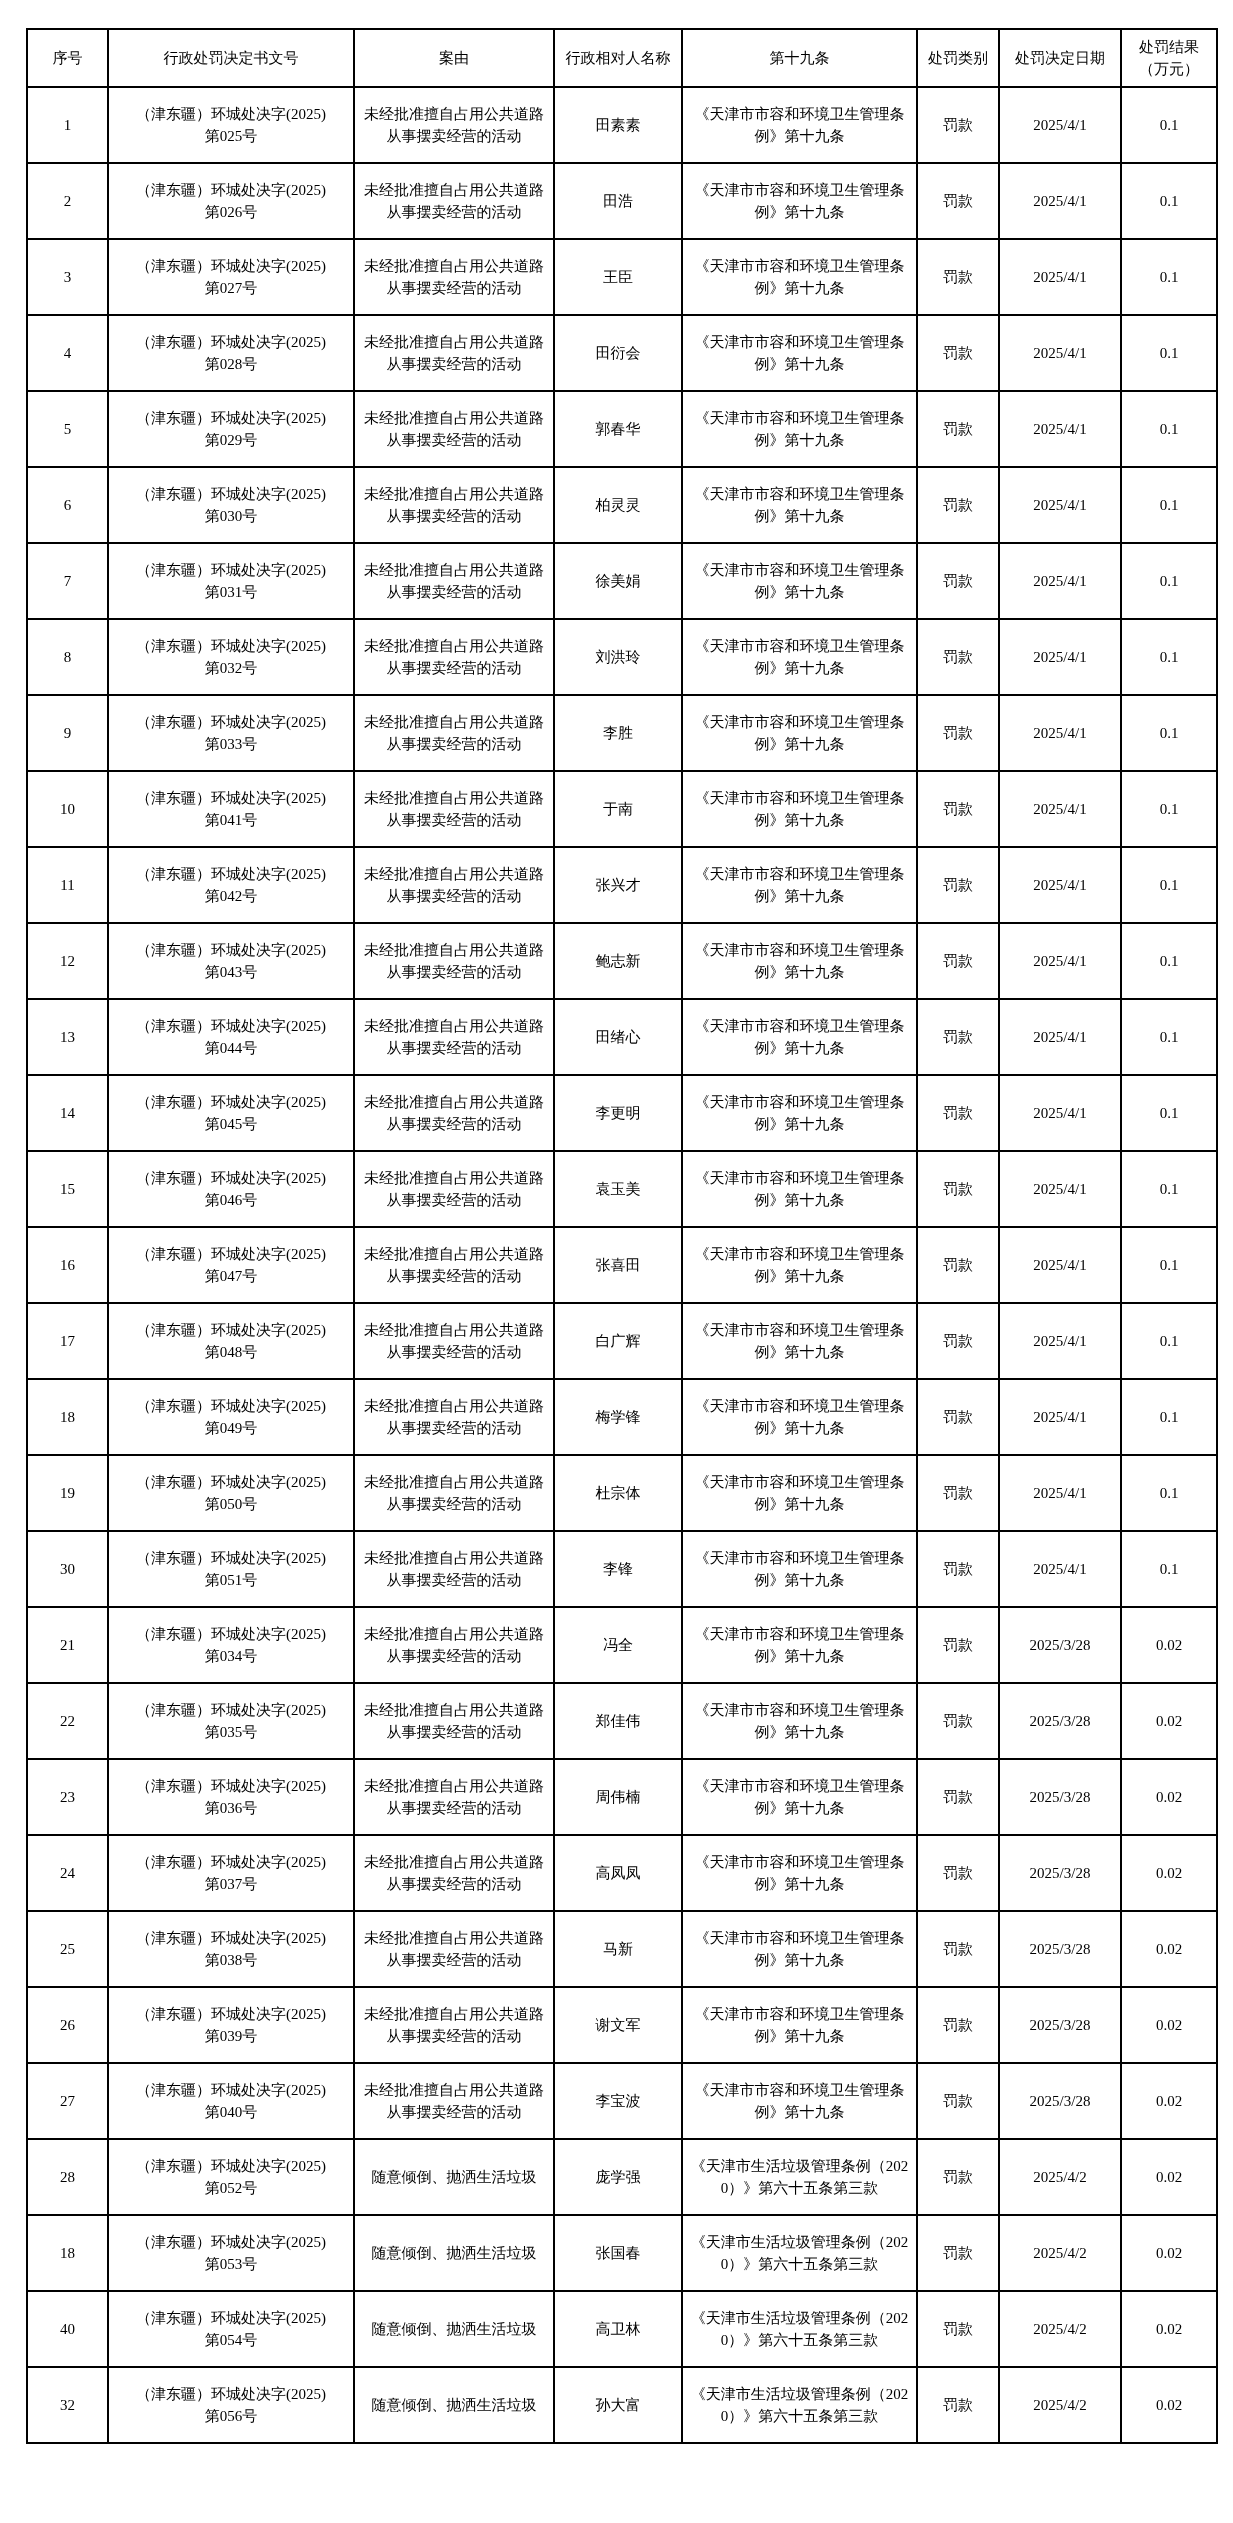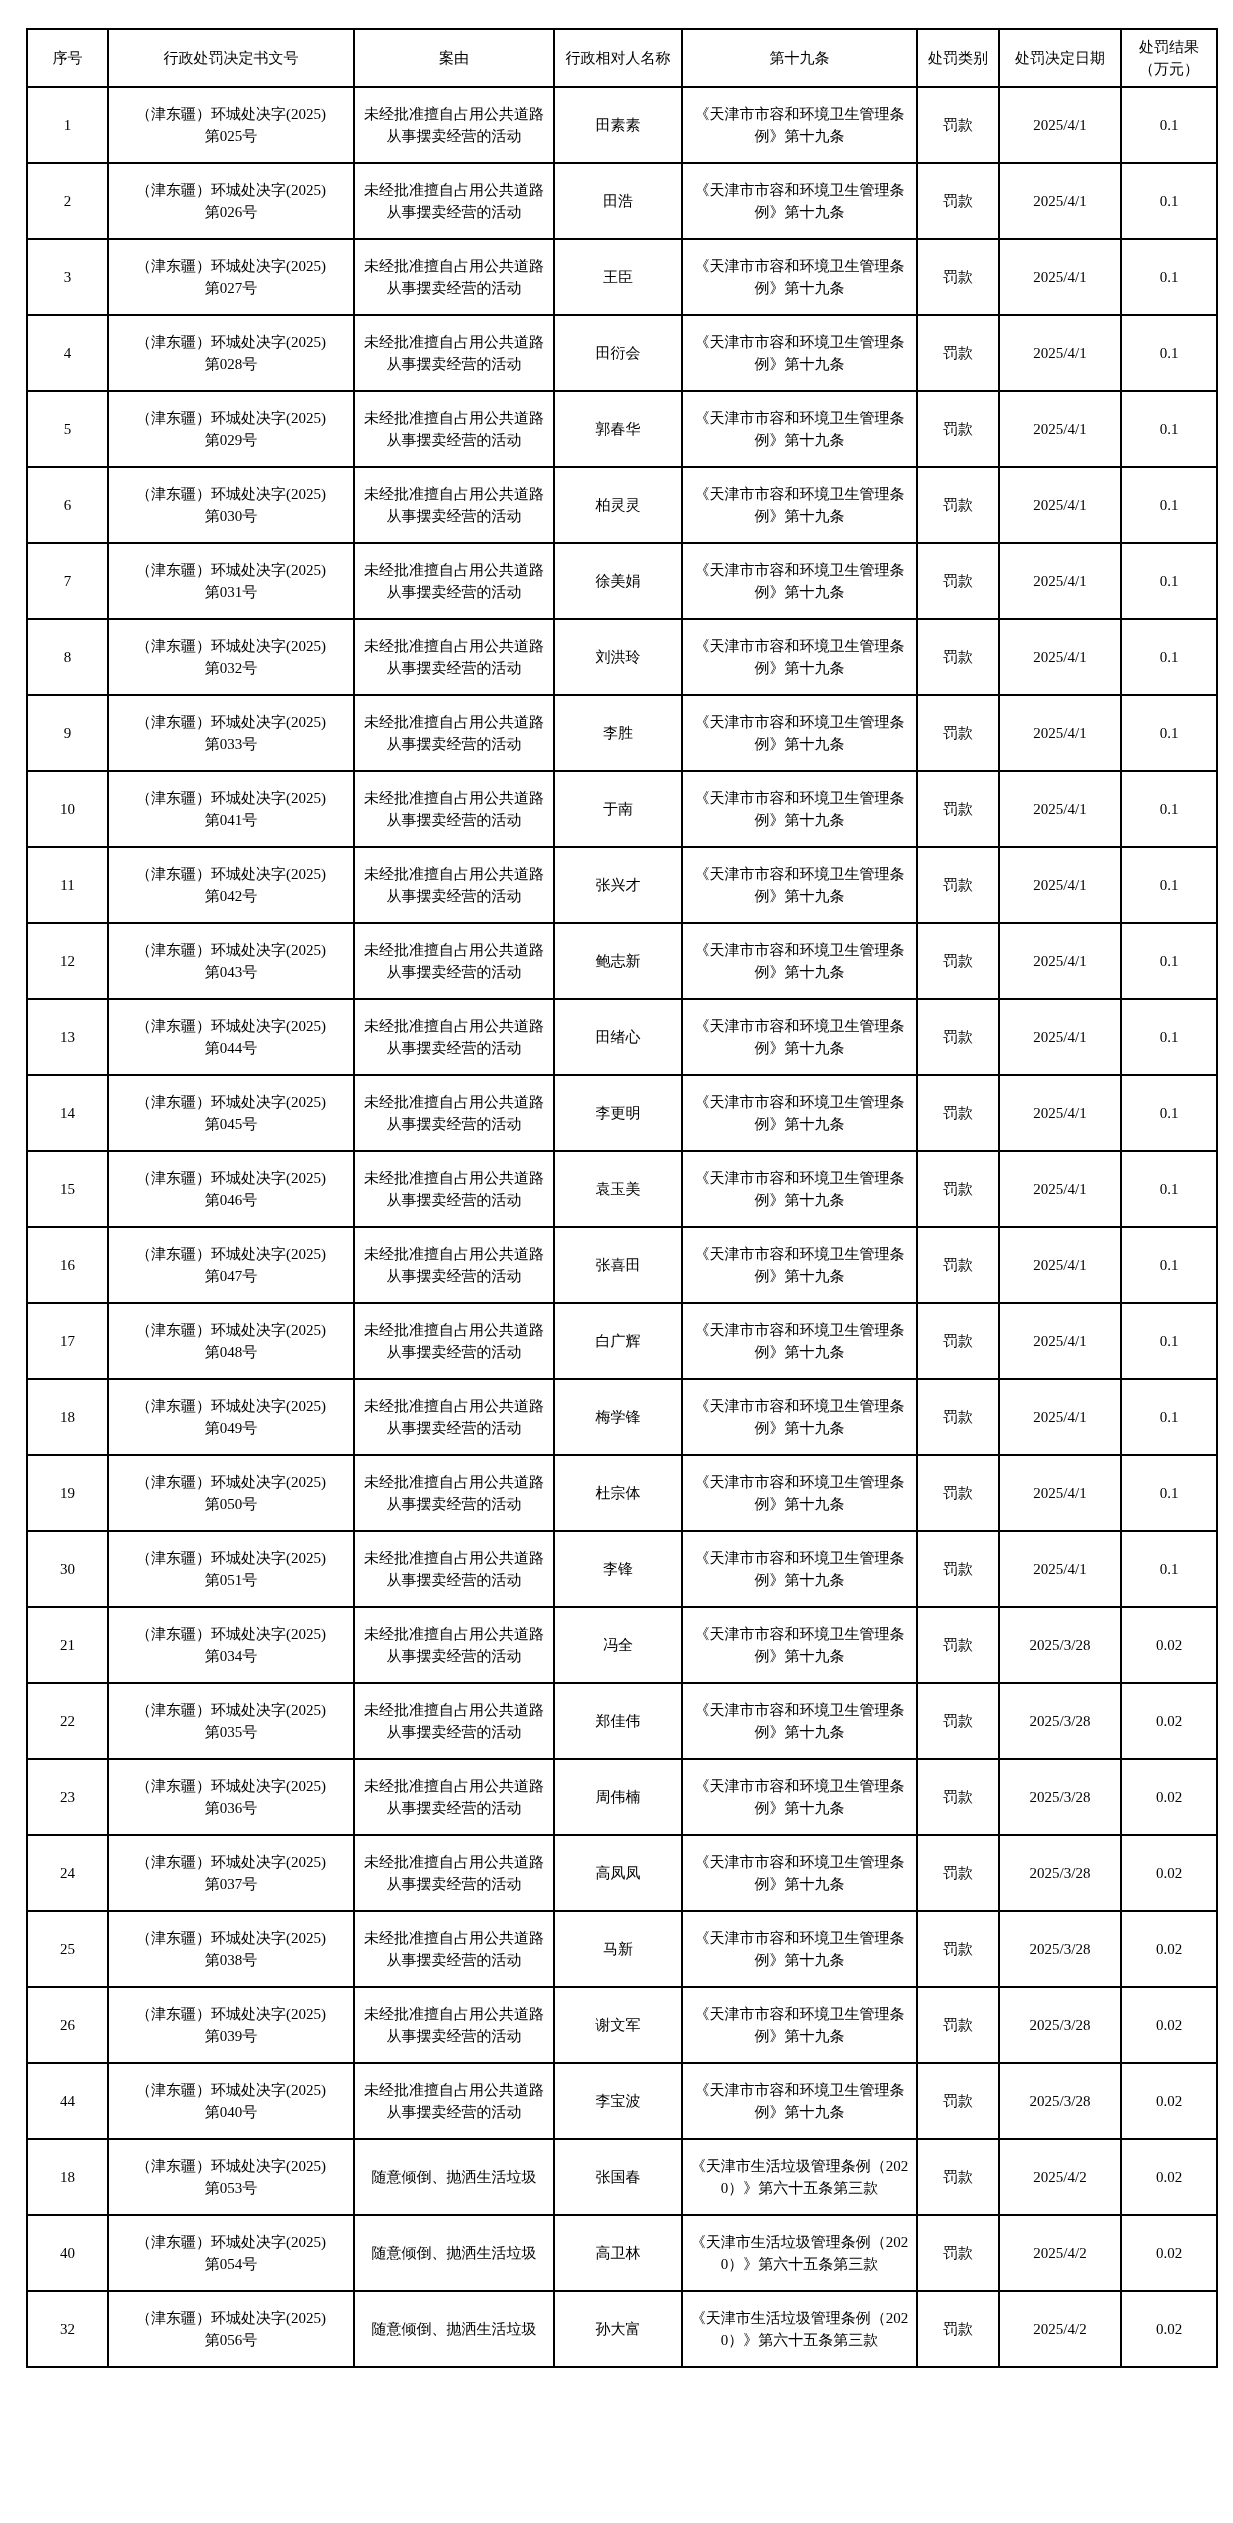--- a/index.html
+++ b/index.html
@@ -362,28 +362,39 @@
           <td>（津东疆）环城处决字(2025)
 第039号</td>
           <td>未经批准擅自占用公共道路从事摆卖经营的活动</td>
           <td>谢文军</td>
           <td>《天津市市容和环境卫生管理条例》第十九条</td>
           <td>罚款</td>
           <td>2025/3/28</td>
           <td>0.02</td>
         </tr>
         <tr>
-          <td>44</td>
+          <td>27</td>
           <td>（津东疆）环城处决字(2025)
 第040号</td>
           <td>未经批准擅自占用公共道路从事摆卖经营的活动</td>
           <td>李宝波</td>
           <td>《天津市市容和环境卫生管理条例》第十九条</td>
           <td>罚款</td>
           <td>2025/3/28</td>
+          <td>0.02</td>
+        </tr>
+        <tr>
+          <td>28</td>
+          <td>（津东疆）环城处决字(2025)
+第052号</td>
+          <td>随意倾倒、抛洒生活垃圾</td>
+          <td>庞学强</td>
+          <td>《天津市生活垃圾管理条例（2020）》第六十五条第三款</td>
+          <td>罚款</td>
+          <td>2025/4/2</td>
           <td>0.02</td>
         </tr>
         <tr>
           <td>18</td>
           <td>（津东疆）环城处决字(2025)
 第053号</td>
           <td>随意倾倒、抛洒生活垃圾</td>
           <td>张国春</td>
           <td>《天津市生活垃圾管理条例（2020）》第六十五条第三款</td>
           <td>罚款</td>

